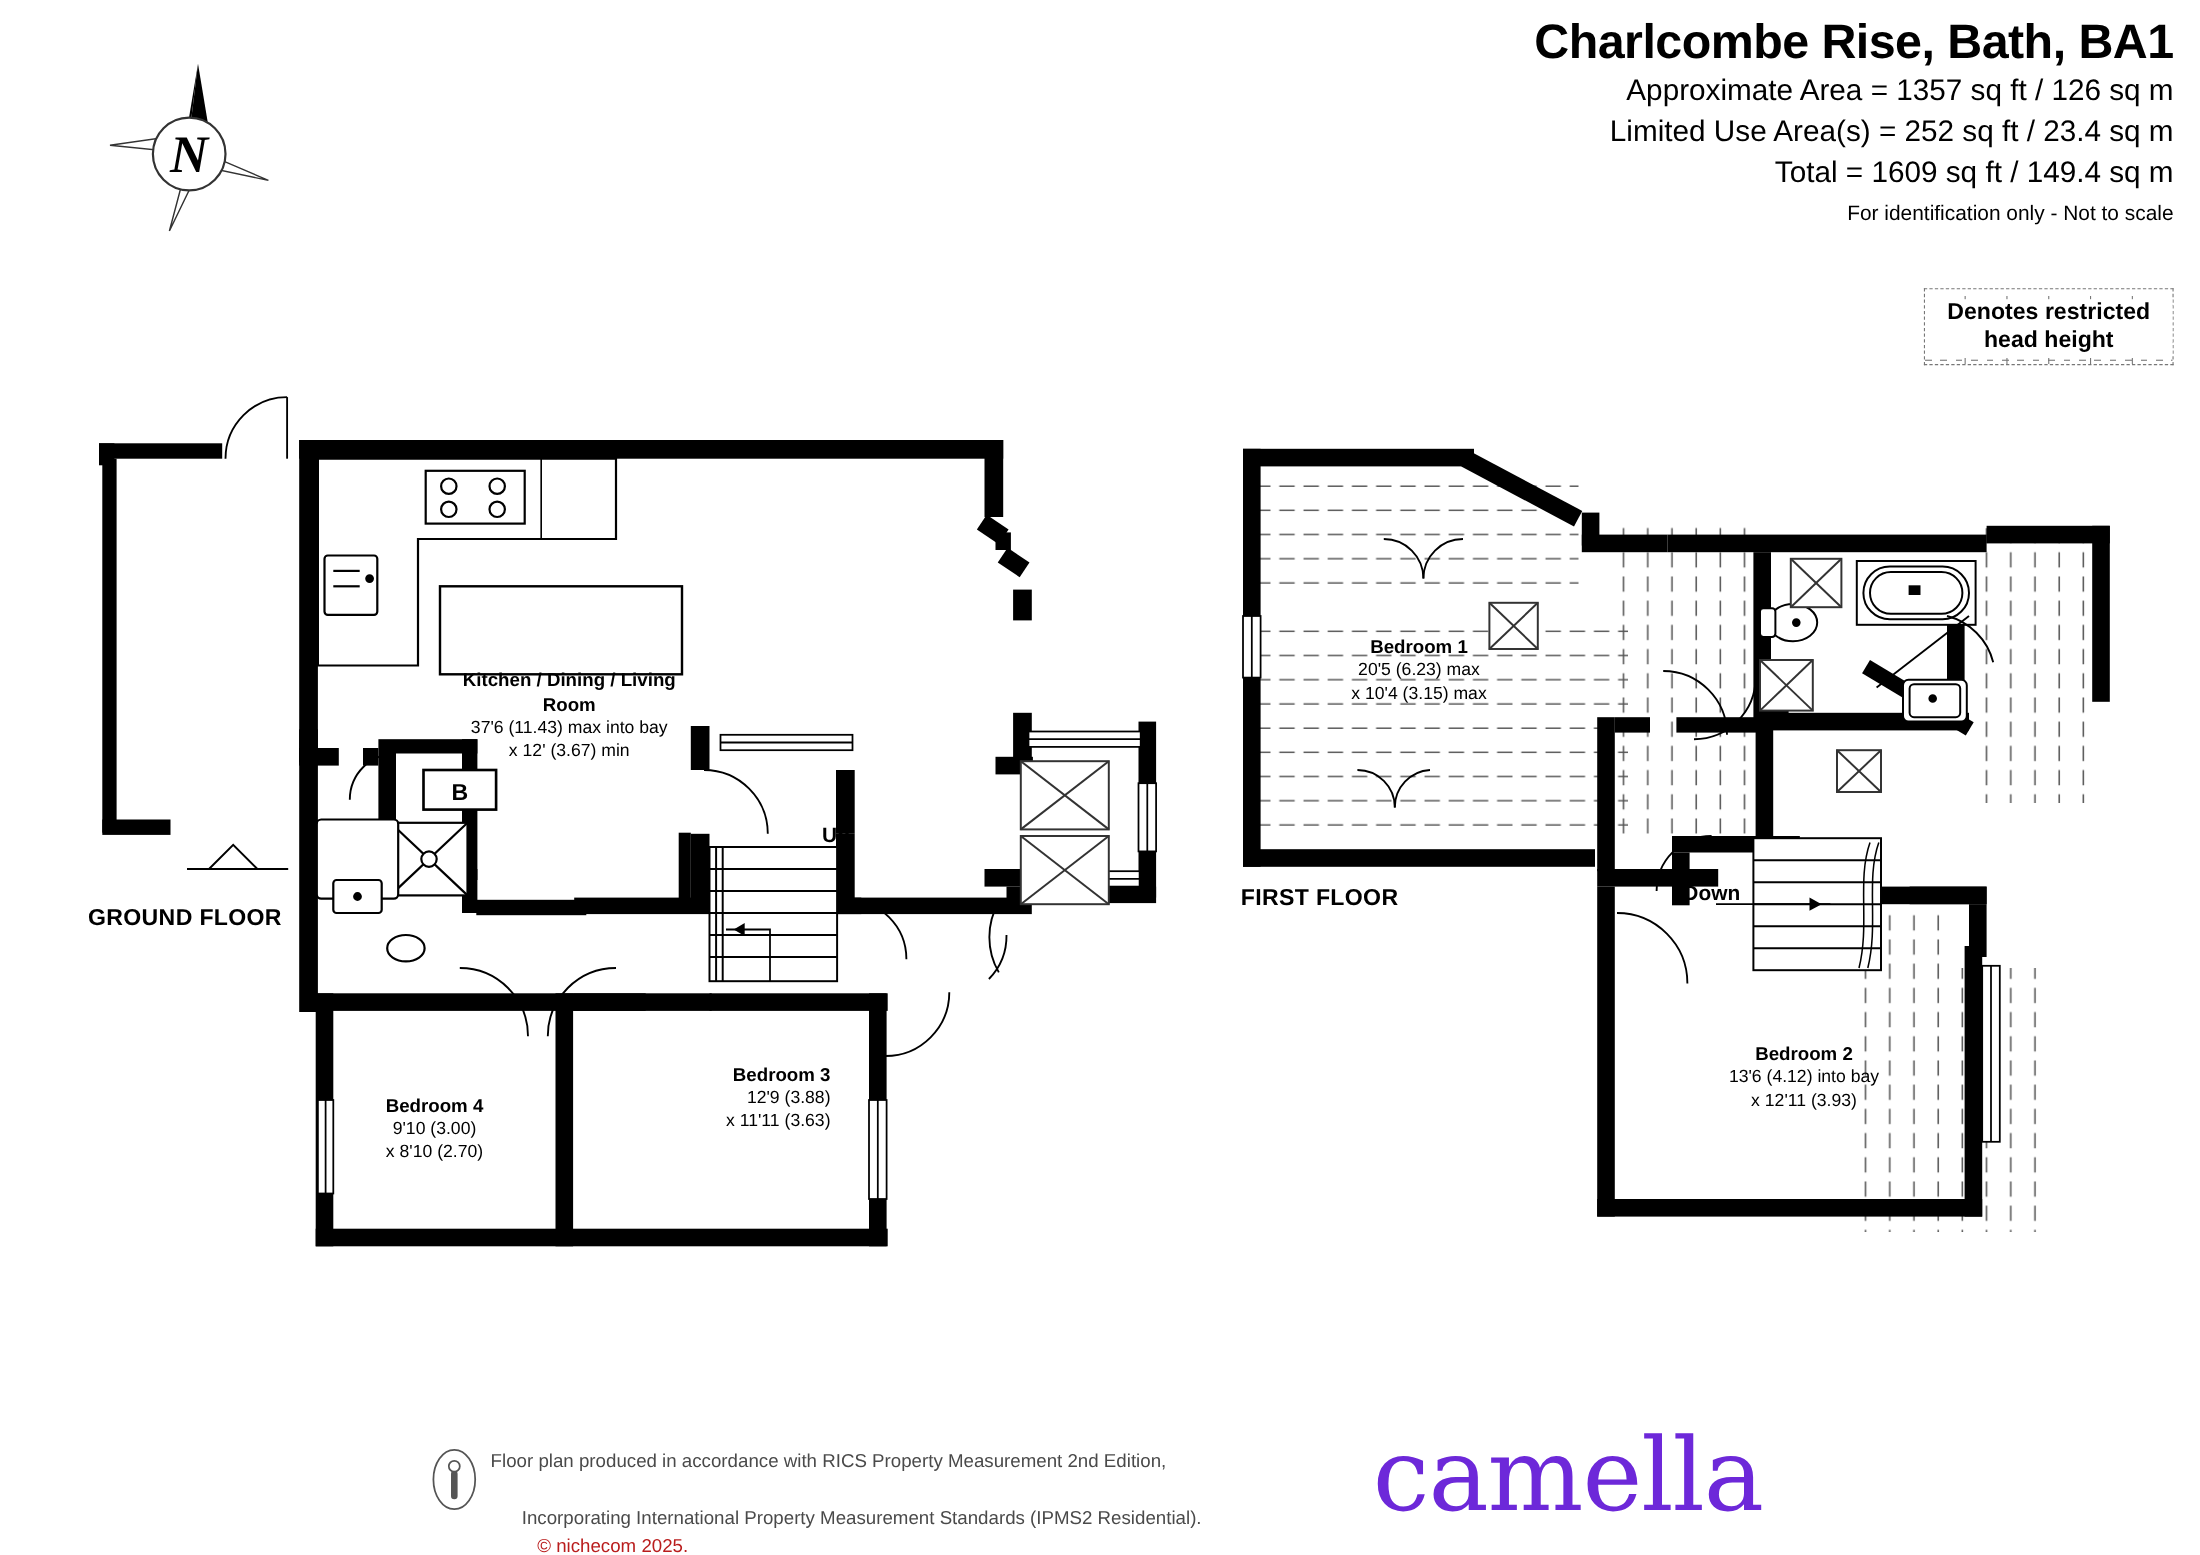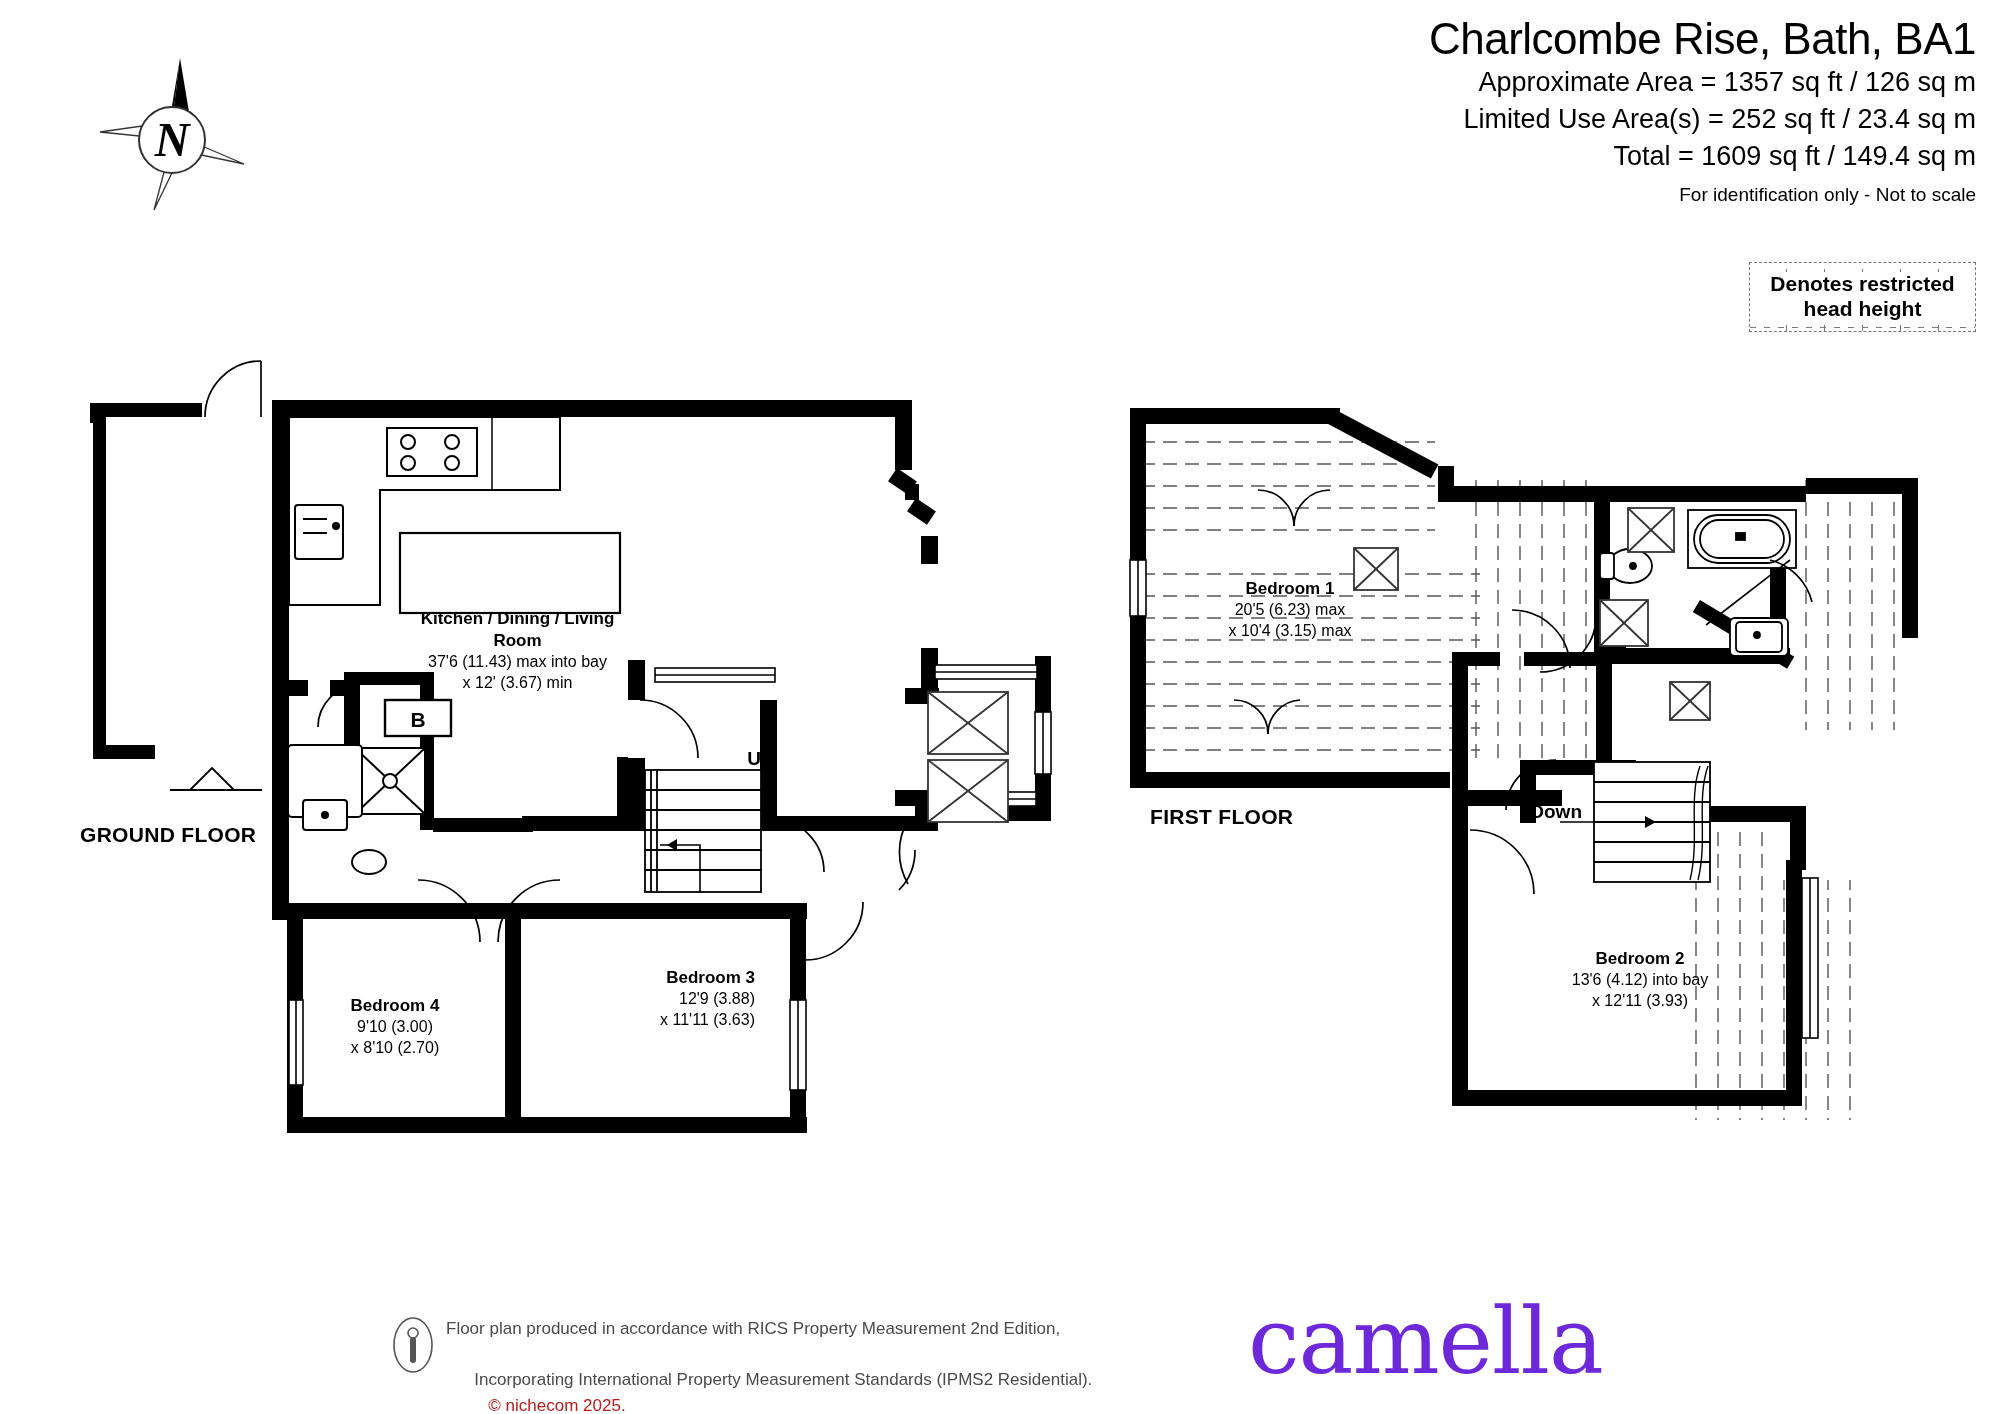--- a/index.html
+++ b/index.html
@@ -4,21 +4,21 @@
 <style>
   html,body{margin:0;padding:0;background:#ffffff;}
   body{
     width:2000px;height:1414px;position:relative;overflow:hidden;
     font-family:"Liberation Sans", sans-serif;color:#000;
   }
   .abs{position:absolute;}
 
   
   #header{right:24px;top:14px;text-align:right;}
-  #title{font-size:44px;font-weight:normal;letter-spacing:-0.5px;line-height:1.12;}
+  #title{font-size:44px;font-weight:bold;letter-spacing:-0.5px;line-height:1.12;}
   .area-line{font-size:27px;line-height:1.30;margin-top:2px;}
   #notscale{font-size:19px;margin-top:9px;}
 
   
   #legend-box{
     right:24px;top:262px;width:225px;height:68px;
     border:1.5px dashed #777;
     background-image:
       repeating-linear-gradient(90deg,#777 0 6px,transparent 6px 14px),
       repeating-linear-gradient(90deg,#777 0 6px,transparent 6px 14px),
@@ -45,21 +45,21 @@
     position:relative;z-index:2;font-size:21px;font-weight:bold;
     text-align:center;line-height:1.18;background:#fff;padding:0 1px;
   }
 
   
   #plan-svg{left:0;top:0;}
 
   
   .floor-cap{font-size:21px;font-weight:bold;letter-spacing:0.3px;}
   #ground-cap{left:80px;top:823px;}
-  #first-cap{left:1128px;top:805px;margin-left:22px;}
+  #first-cap{left:1128px;top:805px;}
 
   
   .room{text-align:center;line-height:1.30;}
   .room .nm{font-size:17px;font-weight:bold;}
   .room .dim{font-size:16px;}
 
   
   #footer{left:392px;top:1316px;display:flex;align-items:flex-start;}
   #info-icon{width:42px;height:58px;margin-right:12px;flex:0 0 auto;}
   #footer-text{font-size:17px;line-height:1.50;color:#4a4a4a;}

